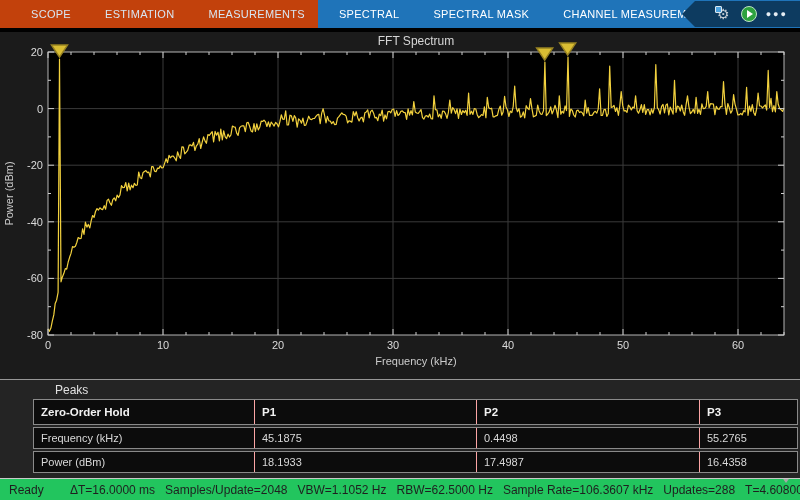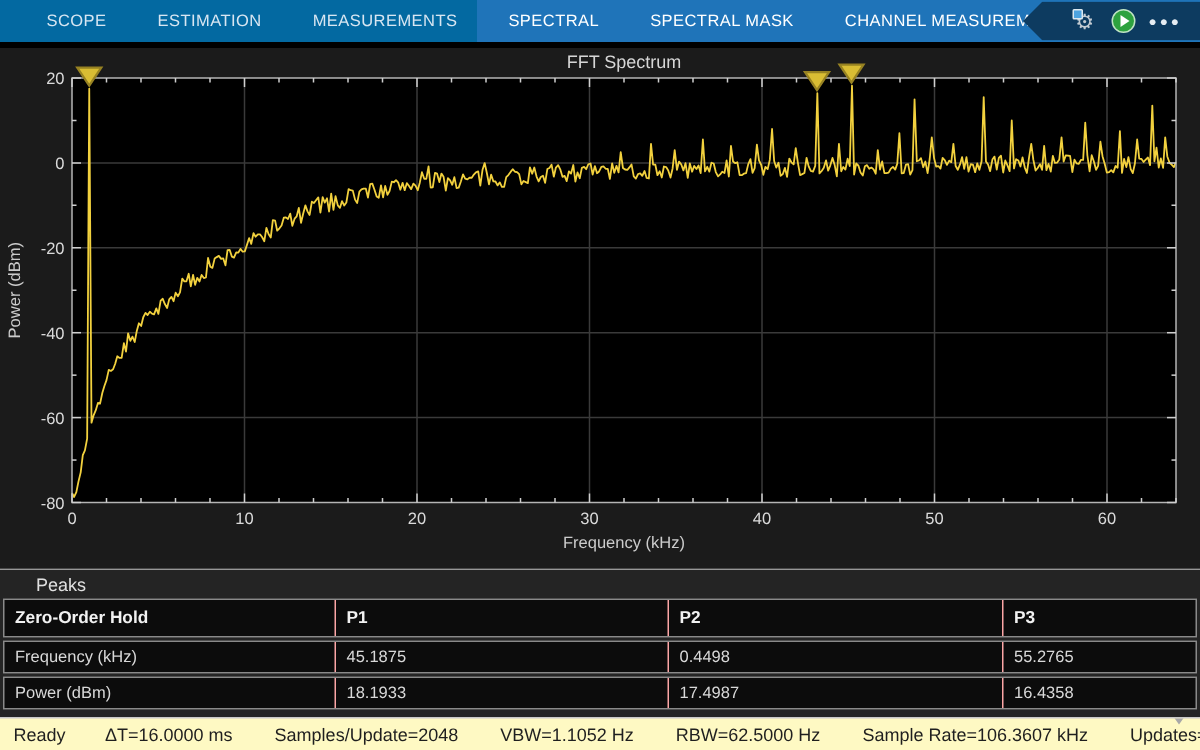--- a/index.html
+++ b/index.html
@@ -1,20 +1,20 @@
 <!DOCTYPE html>
 <html><head>
 <meta charset="utf-8">
 <style>
   * { margin:0; padding:0; box-sizing:border-box; }
   html,body { width:800px; height:500px; overflow:hidden; background:#1b1b1b;
               font-family:"Liberation Sans","DejaVu Sans",sans-serif; }
 
   
-  .tabbar { position:relative; width:800px; height:28px; background:#0369a1; }
+  .tabbar { position:relative; width:800px; height:28px; background:#c2410c; }
   .tabbar .light-zone { position:absolute; left:318px; top:0; right:0; bottom:0; background:#1f74b9; }
   .tabs { position:absolute; left:0; top:0; height:28px; display:flex; align-items:stretch; padding-left:14px; z-index:2; }
   .tab { display:flex; align-items:center; padding:0 17px; color:#d8e6f2; font-size:11px;
          letter-spacing:.3px; white-space:nowrap; cursor:default; }
   .tab.active { color:#ffffff; }
   .ctrl-banner { position:absolute; right:0; top:1px; height:26px; width:118px; z-index:3;
                  background:#0d3b60; display:flex; align-items:center; justify-content:flex-end;
                  gap:9px; padding-right:12px;
                  clip-path:polygon(0 50%, 13px 0, 100% 0, 100% 100%, 13px 100%); }
   .icon-gear { position:relative; width:17px; height:17px; color:#c3cbd2; font-size:14px; line-height:17px; text-align:center; }
@@ -24,36 +24,36 @@
   .icon-play .tri { width:0; height:0; border-left:6px solid #ffffff; border-top:4px solid transparent; border-bottom:4px solid transparent; margin-left:2px; }
   .icon-more { color:#e6edf3; font-size:9px; letter-spacing:2px; font-weight:bold; }
 
   .black-strip { width:800px; height:4px; background:#000000; }
 
   
   .plot-panel { width:800px; height:347px; background:#1b1b1b; }
   .plot-panel svg { display:block; }
 
   
-  .peaks-panel { width:800px; height:99px; background:#242424; border-top:1px solid #979797; }
+  .peaks-panel { width:800px; height:99px; background:#242424; border-top:1px solid #979797;padding-left:31px; }
   .peaks-title { color:#e0e0e0; font-size:12px; padding:3px 0 2px 24px; height:19px; }
   .ptable { margin:0 2px; }
   .prow { display:grid; grid-template-columns:196px 198px 199px 199px; background:#0c0c0c;
           border:1px solid #8a8a8a; margin-bottom:2px;gap:24px; }
   .prow.header { font-weight:bold; }
   .prow.header .pcell { color:#f2f2f2; font-size:11.5px; padding:6px 6px 6px 7px; }
   .pcell { color:#d9d9d9; font-size:11px; padding:4px 6px 4px 7px; border-left:1px solid #fca5a5;
            white-space:nowrap; overflow:hidden; }
   .pcell:first-child { border-left:none; }
 
   
-  .statusbar { position:relative; width:800px; height:22px; background:#fef9c3; border-top:1px solid #c9c9c9;
+  .statusbar { position:relative; width:800px; height:22px; background:#22c55e; border-top:1px solid #c9c9c9;
                display:flex; align-items:center; color:#1f1f1f; font-size:12px; white-space:nowrap; overflow:hidden; }
   .status-state { padding-left:9px; width:70px; flex:none; }
-  .status-items { display:flex; gap:28px; overflow:hidden; padding-right:26px; }
+  .status-items { display:flex; gap:10px; overflow:hidden; padding-right:26px; }
   .dock-icon { position:absolute; right:5px; top:4px; width:14px; height:13px; cursor:pointer; }
   .dock-icon .bar { width:10px; height:2px; background:#9b9b9b; margin:1px auto 2px auto; }
   .dock-icon .tri { width:0; height:0; margin:0 auto; border-top:7px solid #a8a8a8;
                     border-left:5px solid transparent; border-right:5px solid transparent; }
 </style>
 </head>
 <body>
 
 <div class="tabbar">
   <div class="light-zone"></div>

